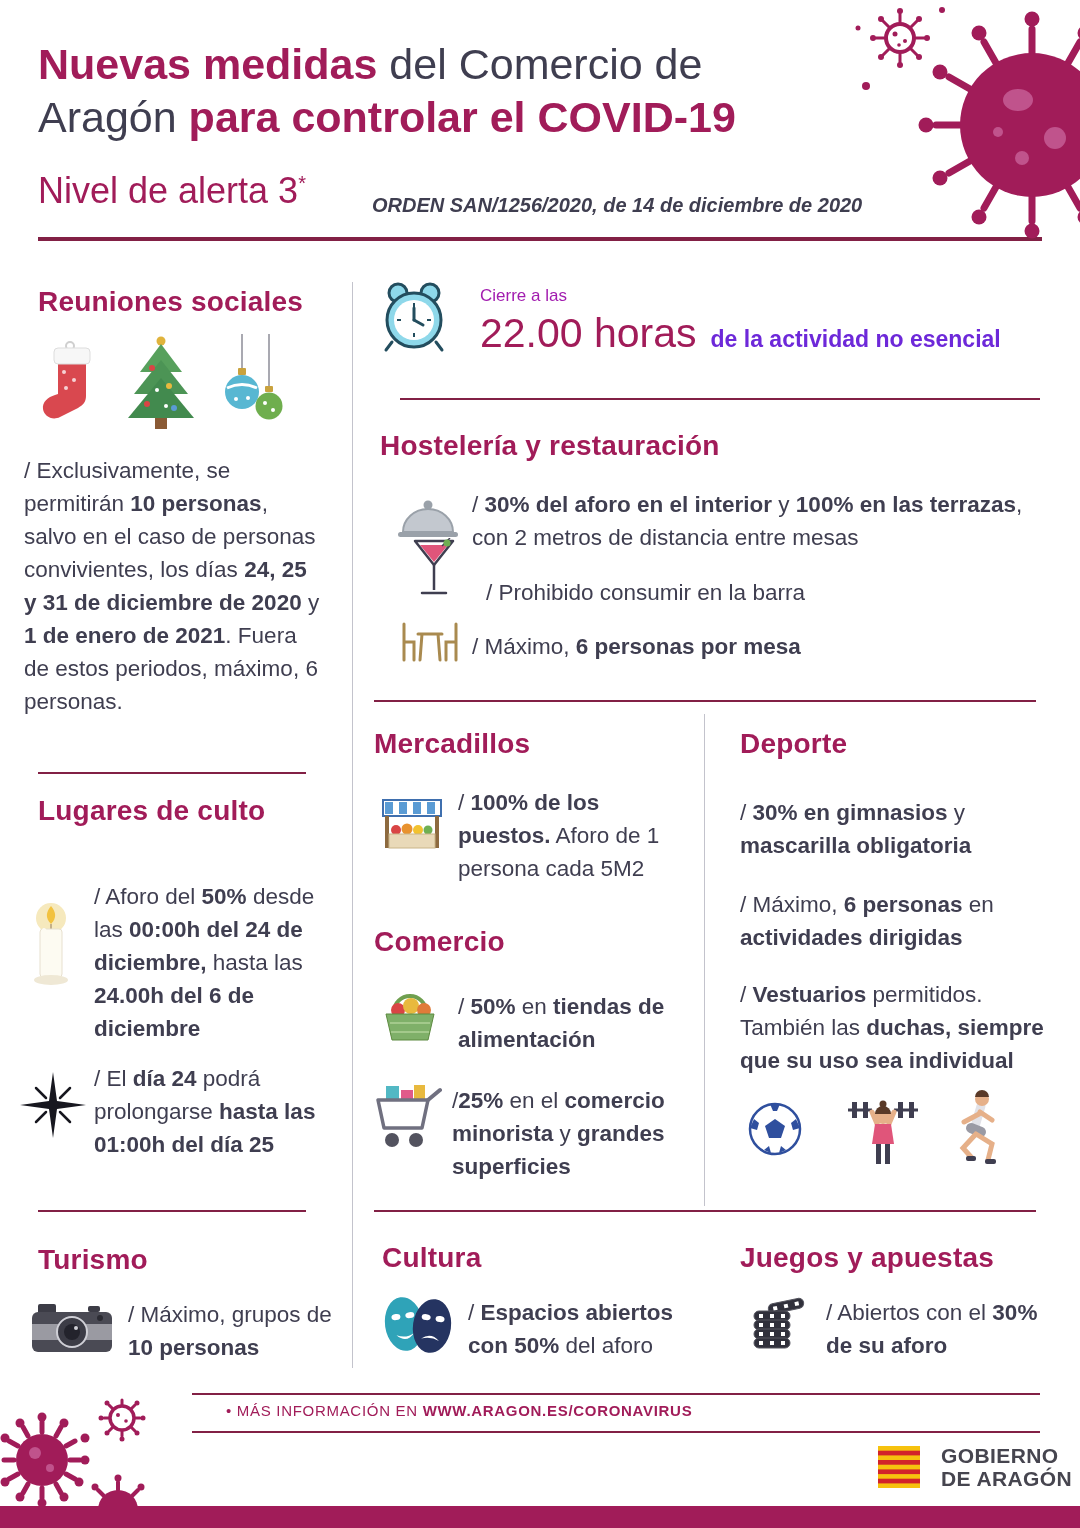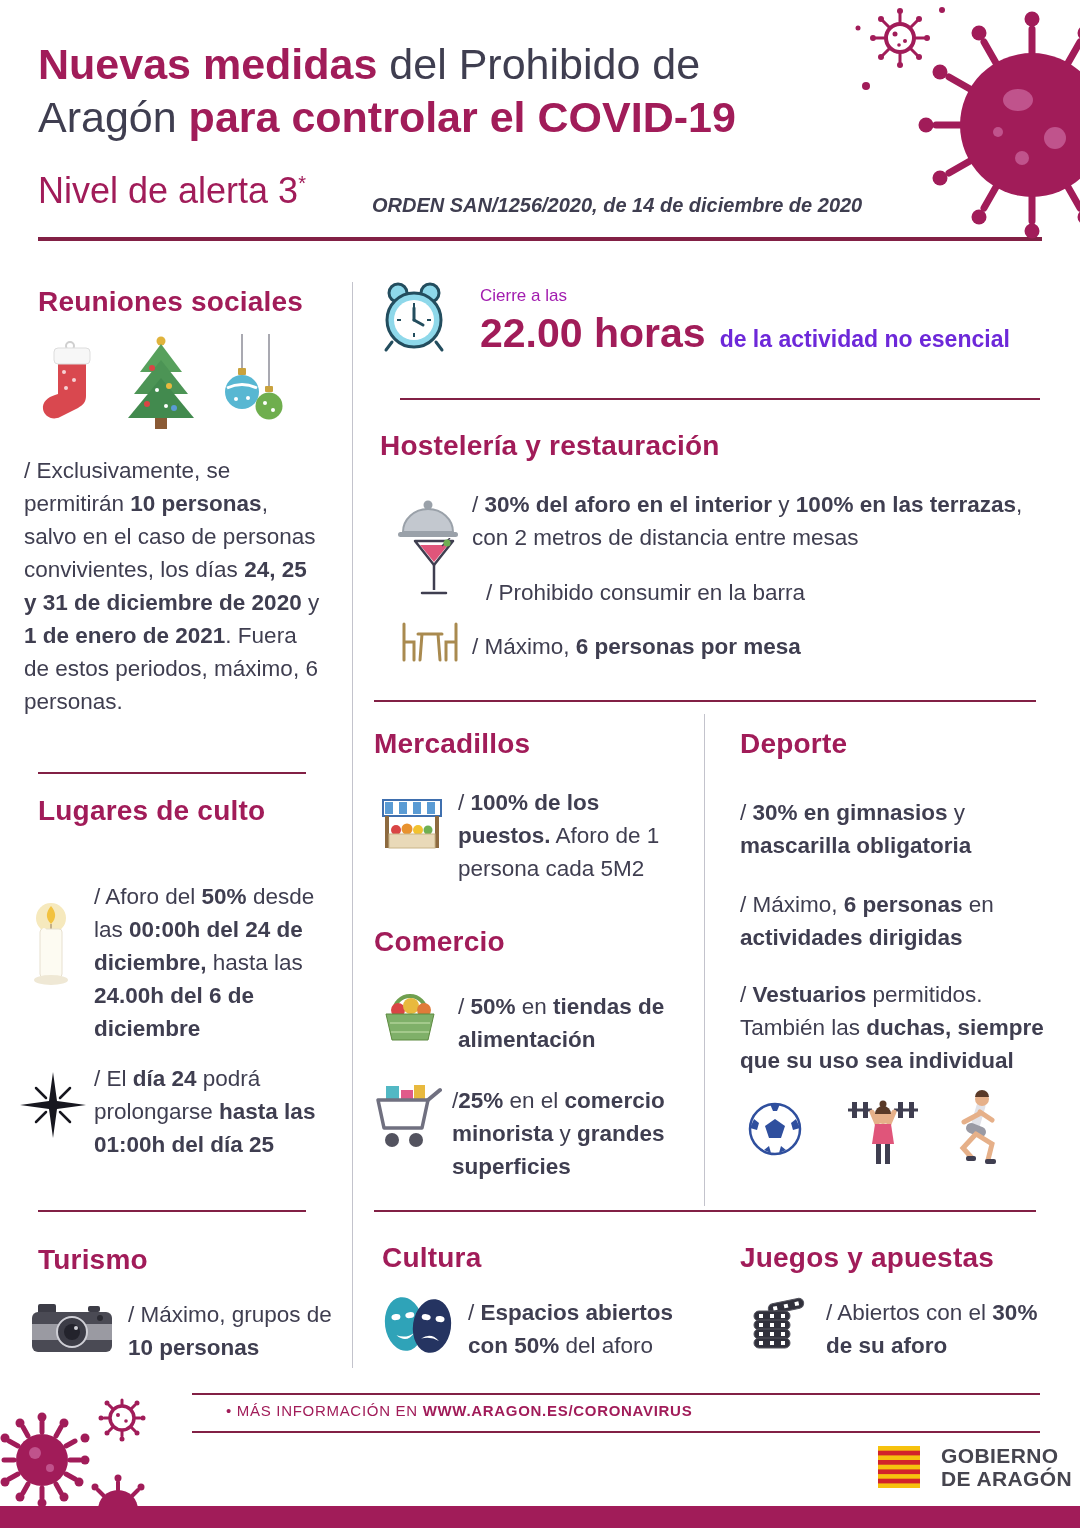--- a/index.html
+++ b/index.html
@@ -13,34 +13,34 @@
   .txt{font-size:22.5px;line-height:33px;color:#3f3e50}
   .rule{background:#822045}
   .vrule{background:#c3c3cc}
   .title{font-size:43px;line-height:53px;font-weight:400;color:#3f3e50}
   .title .b{font-weight:700}
   .alert{font-size:36px;color:#a11c59}
   .alert sup{font-size:20px;vertical-align:super}
   .order{font-size:20px;font-style:italic;font-weight:700;color:#3f3e50}
   .close-intro{font-size:17px;font-weight:400;color:#a21caf}
   .close-row{display:flex;align-items:baseline;gap:14px}
-  .close-time{font-size:41px;font-weight:700;color:#a11c59}
+  .close-time{font-size:41px;font-weight:400;color:#a11c59}
   .close-scope{font-size:23px;font-weight:700;color:#6d28d9}
   .footer-info{font-size:15px;letter-spacing:.7px;color:#a11c59}
   .logo{display:flex;align-items:center;gap:21px}
   .logo-text{font-size:21px;font-weight:700;line-height:23px;color:#46454f;letter-spacing:.4px}
   .bottom-bar{background:#a11c59}
 </style>
 </head>
 <body>
 
 <div id="page">
 
   <div class="abs title" style="left:38px;top:38px;width:840px">
-    <div><span class="b accent">Nuevas medidas</span><span> del Prohibido de</span></div>
+    <div><span class="b accent">Nuevas medidas</span><span> del Comercio de</span></div>
     <div><span>Aragón </span><span class="b accent">para controlar el COVID-19</span></div>
   </div>
 
   <div class="abs alert" style="left:38px;top:170px">
     <span>Nivel de alerta 3</span><sup>*</sup>
   </div>
 
   <div class="abs order" style="left:372px;top:194px">ORDEN SAN/1256/2020, de 14 de diciembre de 2020</div>
 
   <div class="abs rule" style="left:38px;top:237px;width:1004px;height:4px"></div>

